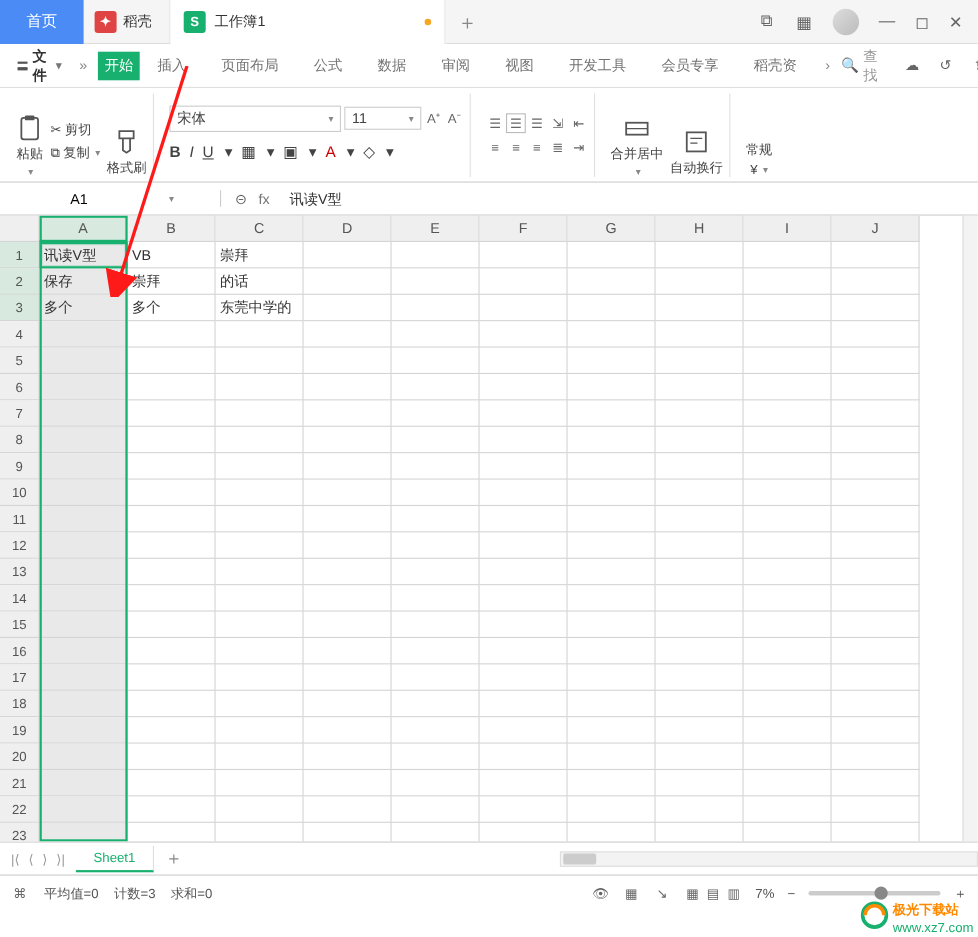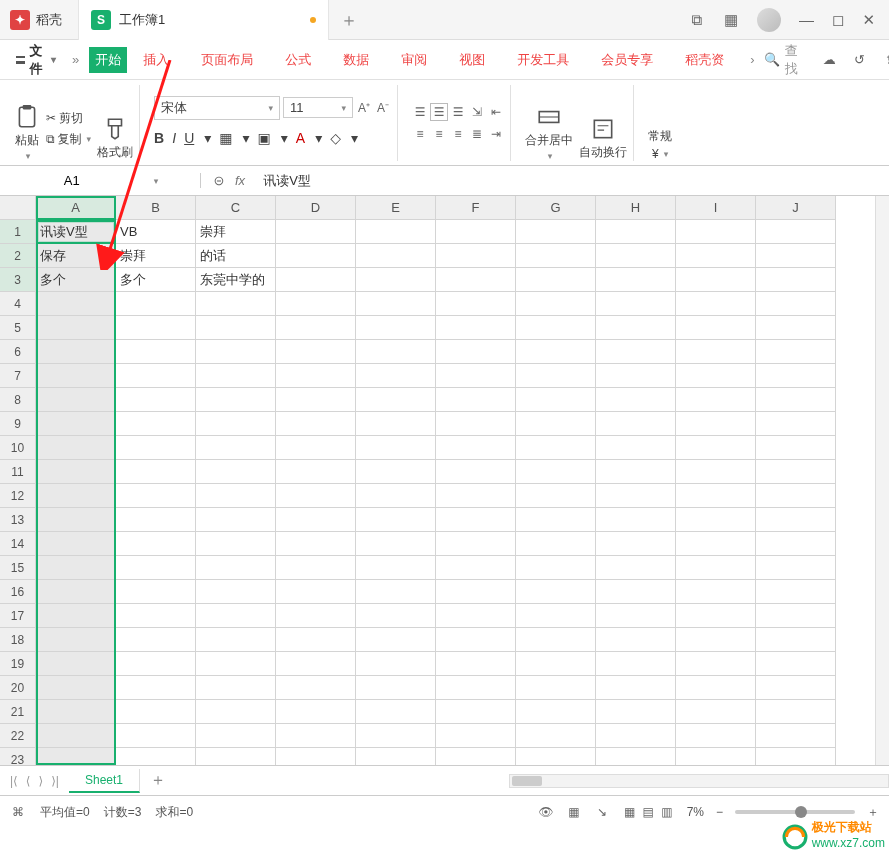--- a/index.html
+++ b/index.html
@@ -20,36 +20,36 @@
 .avatar { width: 24px; height: 24px; border-radius: 50%; background: linear-gradient(135deg,#ddd,#bbb); display:inline-block; }
 
 
 .menubar { height: 40px; display: flex; align-items: center; padding: 0 10px; gap: 4px; border-bottom: 1px solid #e0e0e0; }
 .file-menu { display: flex; align-items: center; gap: 4px; padding: 4px 6px; font-weight: bold; }
 .hamb { display: inline-block; width: 14px; border-top: 2px solid #555; border-bottom: 2px solid #555; height: 8px; position: relative;}
 .hamb::after { content:""; position:absolute; left:0; right:0; top:3px; border-top:2px solid #555; }
 .chev-d { font-size: 10px; color: #777; }
 .mb-more { color: #888; padding: 0 6px; }
 .ribbon-tabs { display: flex; align-items: flex-end; }
-.rtab { padding: 4px 16px; font-size: 13px; color: #ef4444; white-space: nowrap; }
+.rtab { padding: 4px 16px; font-size: 13px; color: #737373; white-space: nowrap; }
 .rtab.active { background: #18b06e; color: #fff; padding: 4px 6px; }
 .mb-right { margin-left: auto; display: flex; align-items: center; gap: 16px; color: #888; }
 .search-box { color: #999; display: flex; align-items: center; gap: 4px; }
 
 
 .ribbon { height: 86px; border-bottom: 1px solid #ccc; display: flex; align-items: center; padding: 4px 8px; gap: 8px; }
 .rgroup { display: flex; align-items: flex-end; gap: 6px; padding: 0 6px; border-right: 1px solid #e0e0e0; height: 76px; }
 .rgroup:last-child{border-right:none;}
 .rbig { display: flex; flex-direction: column; align-items: center; gap: 2px; font-size: 12px; color: #444; }
 .rbig svg, .rbig .blk { width: 26px; height: 26px; }
 .rcol { display: flex; flex-direction: column; gap: 4px; justify-content:center; height:64px;}
 .rrow { display: flex; align-items: center; gap: 3px; font-size: 12px; color: #444; }
 .dd { font-size: 9px; color: #888; margin-left: 2px; }
 .font-sel, .size-sel { border: 1px solid #ccc; padding: 2px 6px; display: flex; align-items: center; gap: 20px; background: #fff; font-size: 13px; }
-.font-sel { width: 126px; justify-content: space-between; }
+.font-sel { width: 156px; justify-content: space-between; }
 .size-sel { width: 70px; justify-content: space-between; }
 .fmt-btns { display: flex; gap: 8px; align-items: center; padding: 4px 0; }
 .fmt-btns span { font-size: 14px; color: #444; }
 
 
 .fxbar { height: 30px; display: flex; align-items: center; border-bottom: 1px solid #ccc; }
 .namebox { width: 201px; border-right: 1px solid #ccc; padding: 0 8px; display: flex; align-items: center; justify-content: center; gap: 50px; }
 .namebox input { border: none; width: 60px; text-align: center; font-size: 13px; outline: none; background: transparent; }
 .fxlabel { padding: 0 10px; color: #777; display: flex; align-items: center; gap: 8px; }
 .fxinput { flex: 1; padding: 0 8px; font-size: 13px; }
@@ -80,30 +80,31 @@
 .hscroll .thumb{ width:30px; height:10px; background:#ccc; margin-left:2px; border-radius:2px;}
 
 
 .statusbar { height: 32px; display: flex; align-items: center; padding: 0 10px; gap: 14px; font-size: 12px; color: #555; }
 .sb-right { margin-left: auto; display: flex; align-items: center; gap: 12px; }
 .zoomslider { width: 120px; height: 4px; background: #ccc; position: relative; border-radius:2px;}
 .zoomslider .knob{ position:absolute; left:50%; top:-4px; width:12px; height:12px; background:#888; border-radius:50%;}
 .viewbtns span { padding: 2px; color:#666;}
 
 
-.watermark { position: absolute; right: 4px; bottom: 2px; font-size: 12px; font-weight:bold; display:flex; align-items:flex-end; gap:4px; color:#ff8a00; z-index:60; }
+.watermark { position: absolute; right: 4px; bottom: 2px; font-size: 12px; font-weight:bold; display:flex; align-items:flex-start; gap:4px; color:#ff8a00; z-index:60; }
 .watermark .sub { color: #18b06e; font-size: 12px; font-weight:normal; }
 .wm-logo{ width:26px; height:26px; }
 
 .ico { width:16px; height:16px; display:inline-flex; align-items:center; justify-content:center; color:#666; }
 </style>
 </head>
 <body>
 
 <div class="titlebar">
+  <div class="tab-home">首页</div>
   <div class="tab-docer">
     <span class="icon">✦</span>
     <span>稻壳</span>
   </div>
   <div class="tab-wb" style="min-width:250px;">
     <span class="icon">S</span>
     <span>工作簿1</span>
     <span class="dot"></span>
   </div>
   <div class="tab-add">＋</div>
@@ -255,21 +256,21 @@
   </div>
 </div>
 
 <div class="fxbar">
   <div class="namebox">
     <input value="A1" style="">
     <span class="dd">▾</span>
   </div>
   <div class="fxlabel">
     <span class="ico">⊝</span>
-    <span style="font-style:italic">fx</span>
+    <span style="">fx</span>
   </div>
   <div class="fxinput">讯读V型</div>
 </div>
 
 <div class="gridwrap">
   <div class="grid" id="grid">
       <div class="corner" style="height: 24px;"></div>
       <div class="hdr sel">A</div>
       <div class="hdr">B</div>
       <div class="hdr">C</div>

